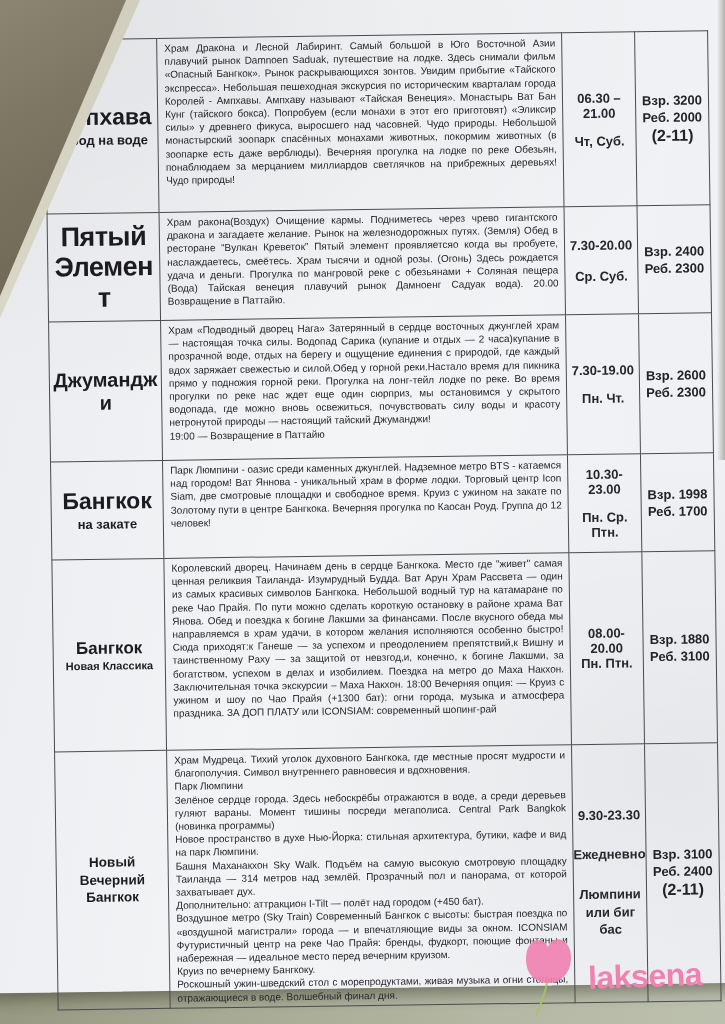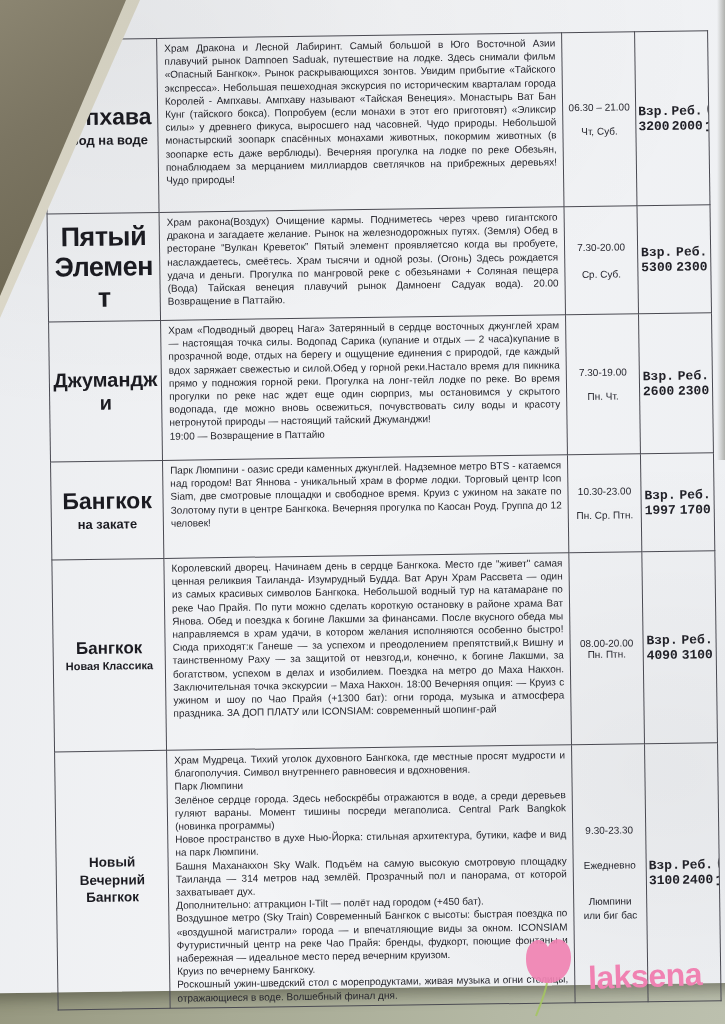--- a/index.html
+++ b/index.html
@@ -36,23 +36,23 @@
   .name-sub{font-weight:bold;font-size:13px;color:#1b1b21;margin-top:2px;}
   .name-sub.sub-sm{font-size:11px;}
   td.desc-cell{vertical-align:top;padding:3px 6px 2px 7px;}
   .desc{
     font-size:10px;line-height:13.2px;color:#26262d;text-align:justify;
     white-space:pre-line;
   }
   td.sched-cell,td.price-cell{text-align:center;}
   .stack{display:flex;flex-direction:column;align-items:center;gap:13px;}
   .r2 .stack{gap:16px}.r5 .stack{gap:0}.r6 .stack{gap:24px}
-  .sch{font-size:10px;font-weight:normal;color:#26262e;}
+  .sch{font-size:13px;font-weight:bold;color:#26262e;}
   .sch-note{white-space:pre-line;line-height:1.35;}
-  .pstack{display:flex;flex-direction:row;align-items:center;gap:2px;font-family:Liberation Mono, monospace;}
+  .pstack{display:flex;flex-direction:column;align-items:center;gap:2px;}
   .price{font-size:13px;font-weight:bold;color:#222229;}
   .price-note{font-size:16px;font-weight:bold;color:#222229;}
   
   .corner-light{
     position:absolute;left:0;top:0;width:140px;height:318px;z-index:3;
     background:linear-gradient(155deg,#cfccbc,#ddd9ca);
     clip-path:polygon(0 0,140px 0,0 318px);
   }
   .corner-dark{
     position:absolute;left:0;top:0;width:126px;height:296px;z-index:4;
@@ -120,21 +120,21 @@
       </td>
       <td class="sched-cell">
         <div class="stack">
           <span class="sch">7.30-20.00</span>
           <span class="sch">Ср. Суб.</span>
 
         </div>
       </td>
       <td class="price-cell">
         <div class="pstack">
-          <span class="price">Взр. 5300</span>
+          <span class="price">Взр. 2400</span>
           <span class="price">Реб. 2300</span>
 
         </div>
       </td>
     </tr>
 
     <tr class="r3">
       <td class="name-cell">
         <div class="name-title t-lg2">Джумандж
 и</div>
@@ -170,21 +170,21 @@
       </td>
       <td class="sched-cell">
         <div class="stack">
           <span class="sch">10.30-23.00</span>
           <span class="sch">Пн. Ср. Птн.</span>
 
         </div>
       </td>
       <td class="price-cell">
         <div class="pstack">
-          <span class="price">Взр. 1997</span>
+          <span class="price">Взр. 1998</span>
           <span class="price">Реб. 1700</span>
 
         </div>
       </td>
     </tr>
 
     <tr class="r5">
       <td class="name-cell">
         <div class="name-title t-md">Бангкок</div>
         <div class="name-sub sub-sm">Новая Классика</div>
@@ -194,21 +194,21 @@
       </td>
       <td class="sched-cell">
         <div class="stack">
           <span class="sch">08.00-20.00</span>
           <span class="sch">Пн. Птн.</span>
 
         </div>
       </td>
       <td class="price-cell">
         <div class="pstack">
-          <span class="price">Взр. 4090</span>
+          <span class="price">Взр. 1880</span>
           <span class="price">Реб. 3100</span>
 
         </div>
       </td>
     </tr>
 
     <tr class="r6">
       <td class="name-cell">
         <div class="name-title t-sm">Новый
 Вечерний

